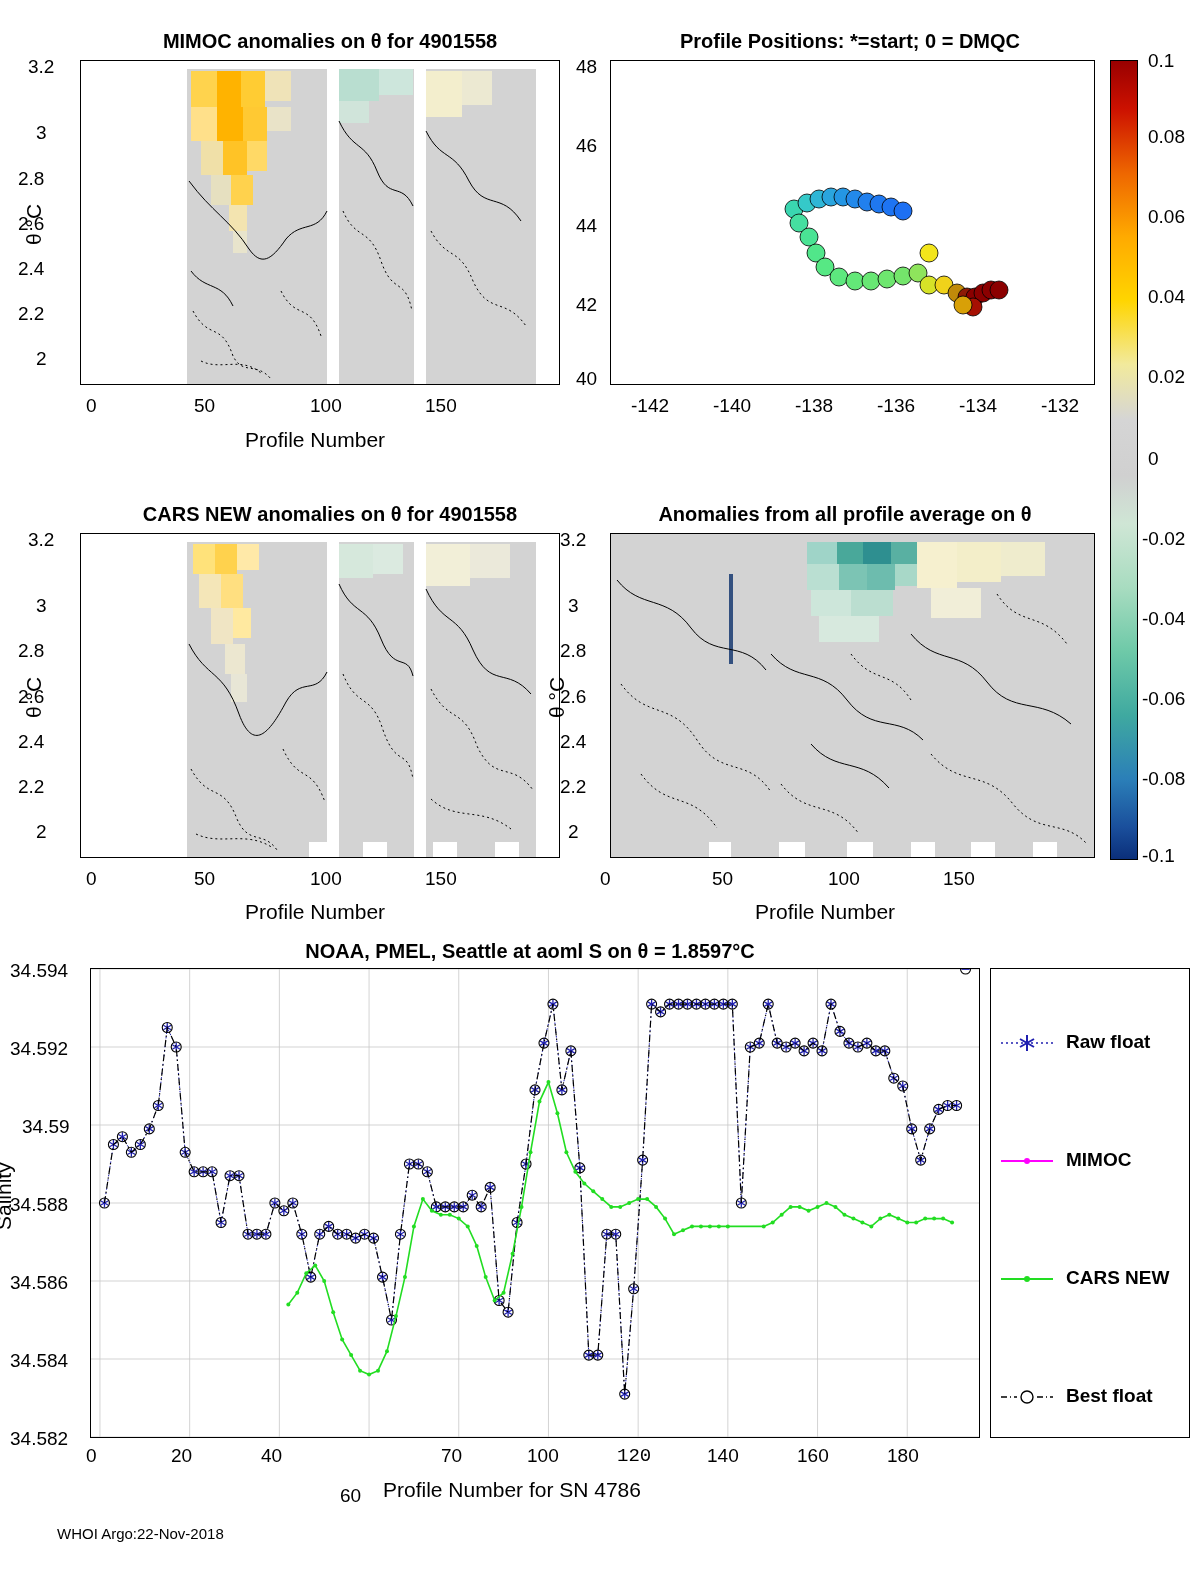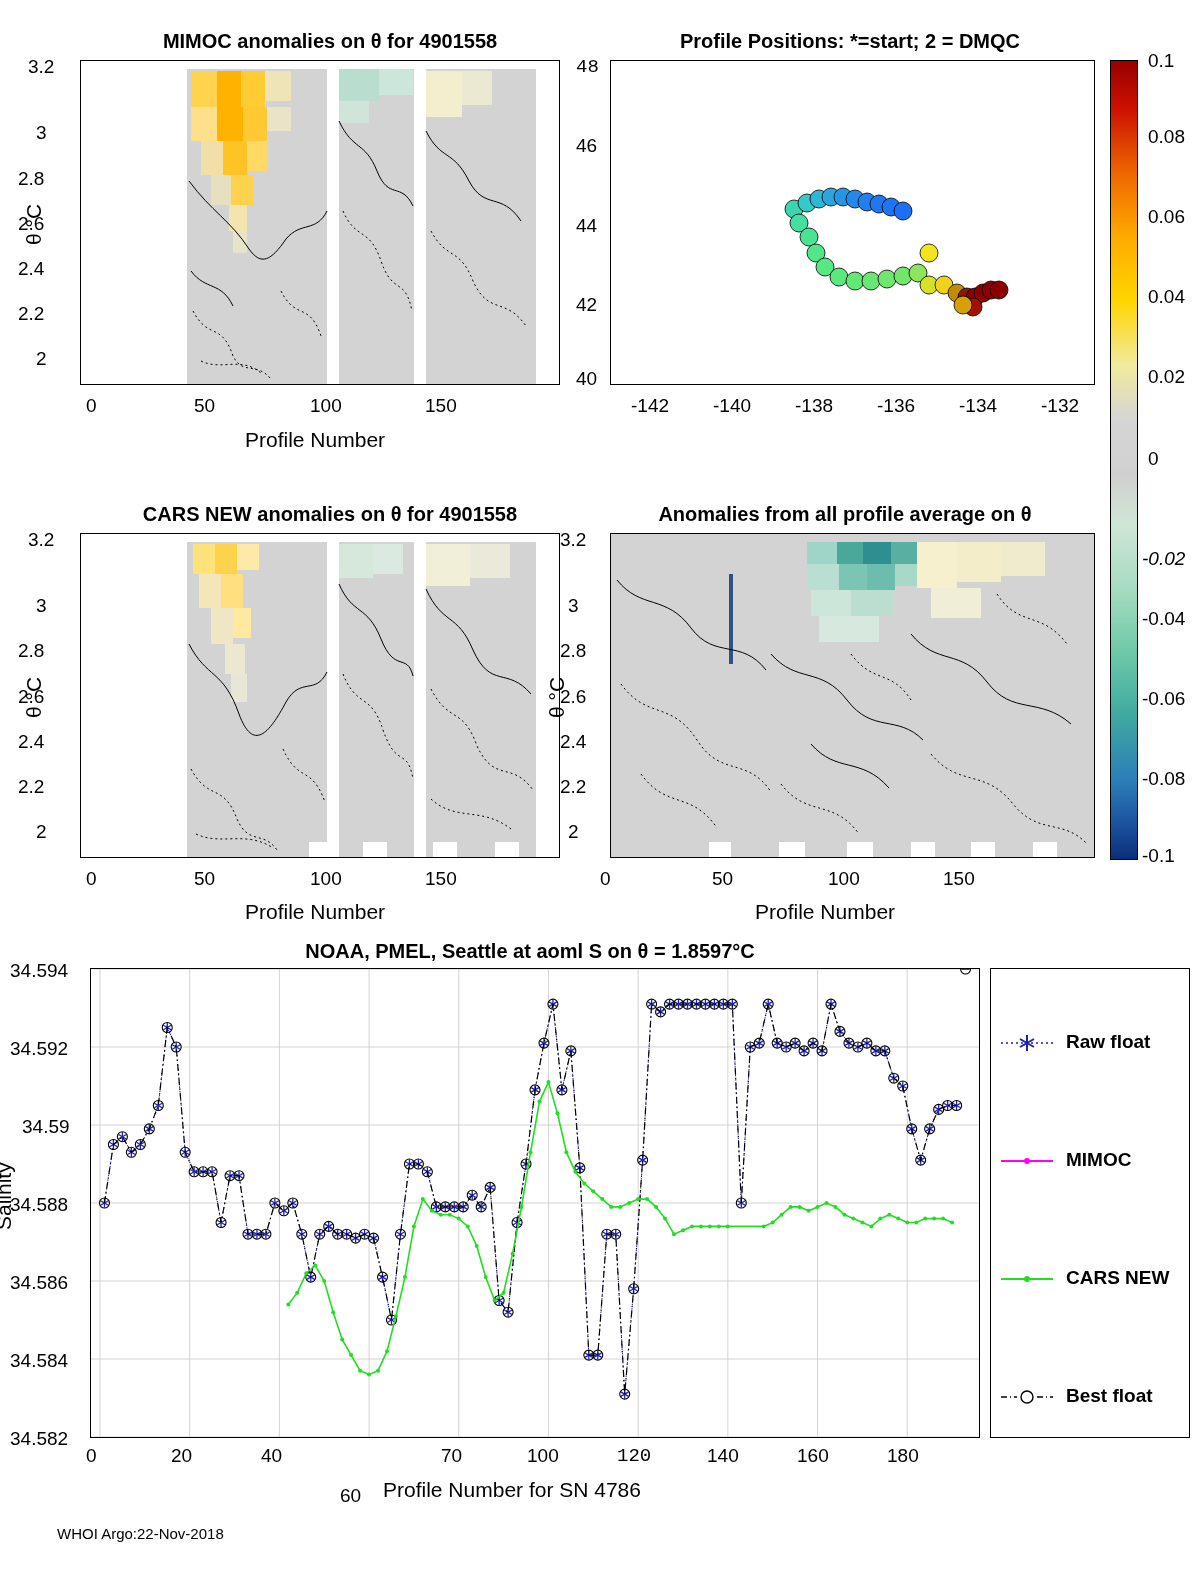--- a/index.html
+++ b/index.html
@@ -93,21 +93,21 @@
   <div class="tick-lab" style="left:86px;top:395px;">0</div>
   <div class="tick-lab" style="left:194px;top:395px;">50</div>
   <div class="tick-lab" style="left:310px;top:395px;">100</div>
   <div class="tick-lab" style="left:425px;top:395px;">150</div>
 
   <div class="axis-title" style="left:245px;top:428px;font-size:21px;">Profile Number</div>
   <div class="ylabel" style="left:22px;top:245px;transform:rotate(-90deg);font-size:21px;">θ °C</div>
 </div>
 
 <div class="panel">
-  <div class="ptitle" style="left:605px;top:30px;width:490px;position:absolute;">Profile Positions: *=start; 2 = DMQC</div>
+  <div class="ptitle" style="left:605px;top:30px;width:490px;position:absolute;">Profile Positions: *=start; 0 = DMQC</div>
 
   <div class="axis-box" style="left:610px;top:60px;width:485px;height:325px;">
     <svg width="483" height="323" viewBox="0 0 483 323">
       <g stroke="#000" stroke-width="0.8">
         <circle cx="183" cy="148" r="9" fill="#3ad6b0"></circle>
         <circle cx="196" cy="142" r="9" fill="#35c9c9"></circle>
         <circle cx="208" cy="138" r="9" fill="#2fb6d6"></circle>
         <circle cx="220" cy="136" r="9" fill="#2aa5de"></circle>
         <circle cx="232" cy="136" r="9" fill="#2496e4"></circle>
         <circle cx="244" cy="138" r="9" fill="#2389ea"></circle>
@@ -133,21 +133,21 @@
         <circle cx="364" cy="236" r="9" fill="#8b0000"></circle>
         <circle cx="372" cy="232" r="9" fill="#8b0000"></circle>
         <circle cx="380" cy="229" r="9" fill="#8b0000"></circle>
         <circle cx="388" cy="229" r="9" fill="#8b0000"></circle>
         <circle cx="362" cy="246" r="9" fill="#a61003"></circle>
         <circle cx="352" cy="244" r="9" fill="#d8a007"></circle>
       </g>
     </svg>
   </div>
 
-  <div class="tick-lab" style="left:576px;top:56px;font-family:Liberation Mono, monospace;">48</div>
+  <div class="tick-lab" style="left:576px;top:56px;">48</div>
   <div class="tick-lab" style="left:576px;top:135px;">46</div>
   <div class="tick-lab" style="left:576px;top:215px;">44</div>
   <div class="tick-lab" style="left:576px;top:294px;">42</div>
   <div class="tick-lab" style="left:576px;top:368px;">40</div>
 
   <div class="tick-lab" style="left:631px;top:395px;">-142</div>
   <div class="tick-lab" style="left:713px;top:395px;">-140</div>
   <div class="tick-lab" style="left:795px;top:395px;">-138</div>
   <div class="tick-lab" style="left:877px;top:395px;">-136</div>
   <div class="tick-lab" style="left:959px;top:395px;">-134</div>
@@ -160,21 +160,21 @@
       #990000 0%, #cc1100 6%, #ee6600 14%, #ffaa00 22%, #ffd500 30%,
       #f2ea9c 38%, #d5d5d5 45%, #d0d0d0 52%, #cfe6d5 58%,
       #a8dcc0 66%, #6ec9a8 74%, #3fa9a0 82%, #2b7fb8 90%, #1a4f9c 96%, #0b2f7a 100%);"></div>
   </div>
   <div class="tick-lab" style="left:1148px;top:50px;">0.1</div>
   <div class="tick-lab" style="left:1148px;top:126px;">0.08</div>
   <div class="tick-lab" style="left:1148px;top:206px;">0.06</div>
   <div class="tick-lab" style="left:1148px;top:286px;">0.04</div>
   <div class="tick-lab" style="left:1148px;top:366px;">0.02</div>
   <div class="tick-lab" style="left:1148px;top:448px;">0</div>
-  <div class="tick-lab" style="left:1142px;top:548px;font-style:italic;">-0.02</div>
+  <div class="tick-lab" style="left:1142px;top:528px;">-0.02</div>
   <div class="tick-lab" style="left:1142px;top:608px;">-0.04</div>
   <div class="tick-lab" style="left:1142px;top:688px;text-align:right;">-0.06</div>
   <div class="tick-lab" style="left:1142px;top:768px;">-0.08</div>
   <div class="tick-lab" style="left:1142px;top:845px;">-0.1</div>
 </div>
 
 <div class="panel">
   <div class="ptitle" style="left:70px;top:503px;width:520px;position:absolute;">CARS NEW anomalies on θ for 4901558</div>
 
   <div class="axis-box" style="left:80px;top:533px;width:480px;height:325px;">

